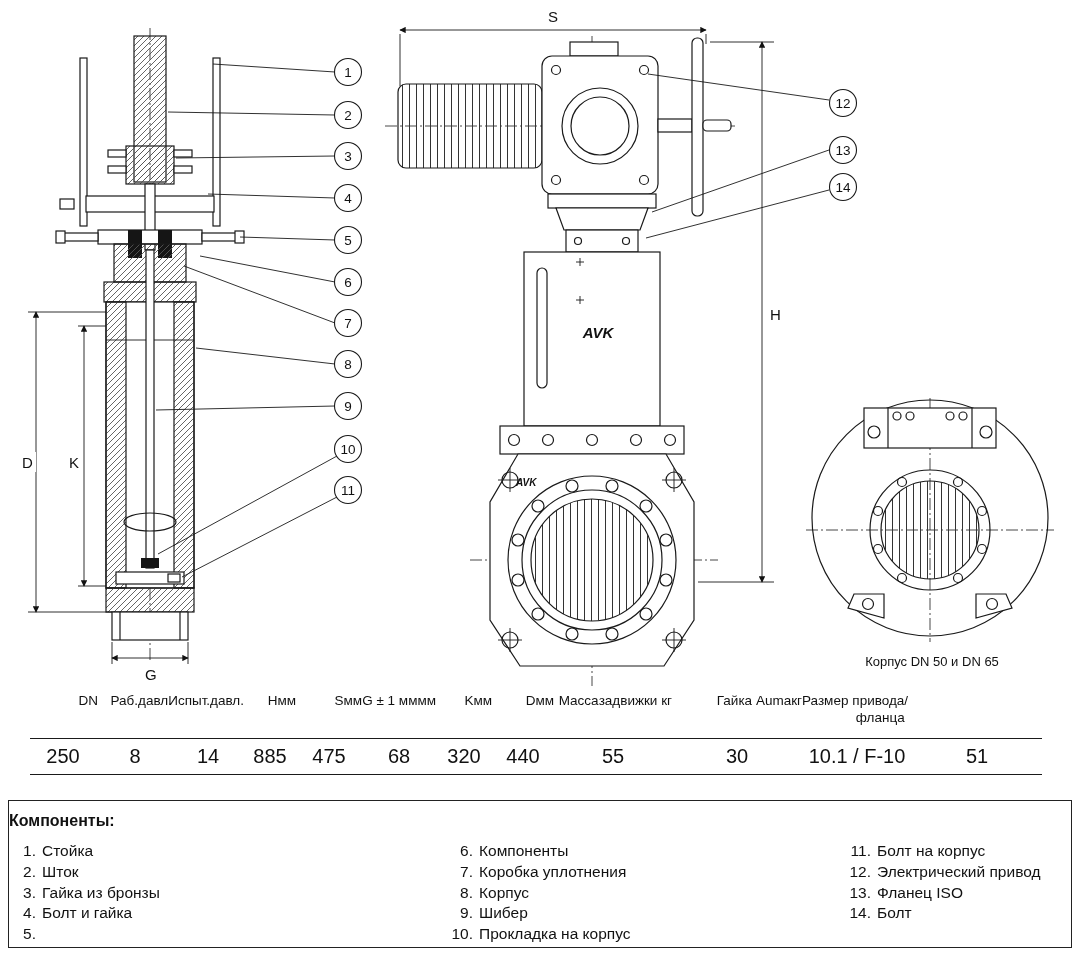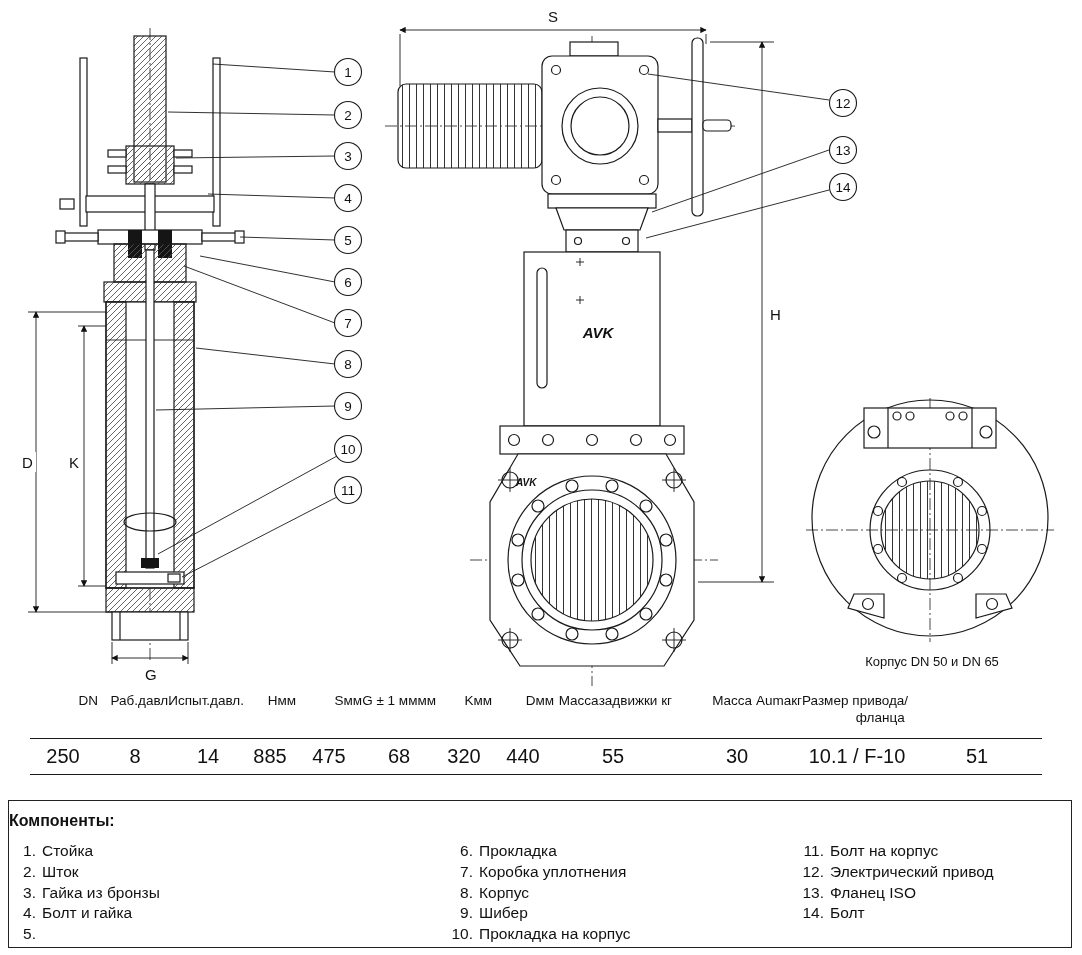--- a/index.html
+++ b/index.html
@@ -14,21 +14,21 @@
   .cell{display:flex;flex-direction:row;justify-content:flex-end;text-align:center;font-size:13.5px;line-height:1.28;min-height:46px;}
   .vals .cell{min-height:0;font-size:20px;padding:5px 0 4px;justify-content:center;}
   .rule{height:0;border-top:1.4px solid #1a1a1a;margin-left:30px;width:1012px;}
   .w0{width:70px}.w1{width:74px}.w2{width:72px}.w3{width:52px}.w4{width:66px}.w5{width:74px}
   .w6{width:56px}.w7{width:62px}.w8{width:118px}.w9{width:130px}.w10{width:110px}.w11{width:130px}
   
   .legend{position:absolute;left:8px;top:800px;width:1064px;height:148px;border:1.4px solid #222;box-sizing:border-box;padding:11px 0;}
   .legend-title{font-weight:bold;font-size:16px;}
   .legend-cols{position:relative;margin-top:11px;height:105px;}
   .lcol{position:absolute;top:0;}
-  .lcol1{left:0}.lcol2{left:437px}.lcol3{left:788px}
+  .lcol1{left:0}.lcol2{left:437px}.lcol3{left:835px}
   .litem{display:flex;font-size:15.5px;line-height:1.34;}
   .lnum{width:27px;text-align:right;margin-right:6px;flex:none;}
 </style>
 </head>
 <body>
 
 <svg width="1082" height="690" viewBox="0 0 1082 690">
   <defs>
     <pattern id="hatch" patternUnits="userSpaceOnUse" width="6" height="6">
       <path d="M0,6 L6,0" stroke="#555" stroke-width="0.9"></path>
@@ -331,21 +331,21 @@
       </div>
     <div class="cell w7">
         <div>D</div>
         <div>мм</div>
       </div>
     <div class="cell w8">
         <div>Масса</div>
         <div>задвижки кг</div>
       </div>
     <div class="cell w9">
-        <div>Масса Auma</div>
+        <div>Гайка Auma</div>
         <div>кг</div>
       </div>
     <div class="cell w10">
         <div>Размер</div>
         <div>привода/фланца</div>
       </div>
   </div>
   <div class="rule"></div>
   <div class="tbl-row vals">
     <div class="cell w0">250</div>
@@ -384,21 +384,21 @@
           <span class="lnum">4.</span>
           <span>Болт и гайка</span>
         </div>
       <div class="litem">
           <span class="lnum">5.</span>
         </div>
     </div>
     <div class="lcol lcol2">
       <div class="litem">
           <span class="lnum">6.</span>
-          <span>Прокладка</span>
+          <span>Компоненты</span>
         </div>
       <div class="litem">
           <span class="lnum">7.</span>
           <span>Коробка уплотнения</span>
         </div>
       <div class="litem">
           <span class="lnum">8.</span>
           <span>Корпус</span>
         </div>
       <div class="litem">

